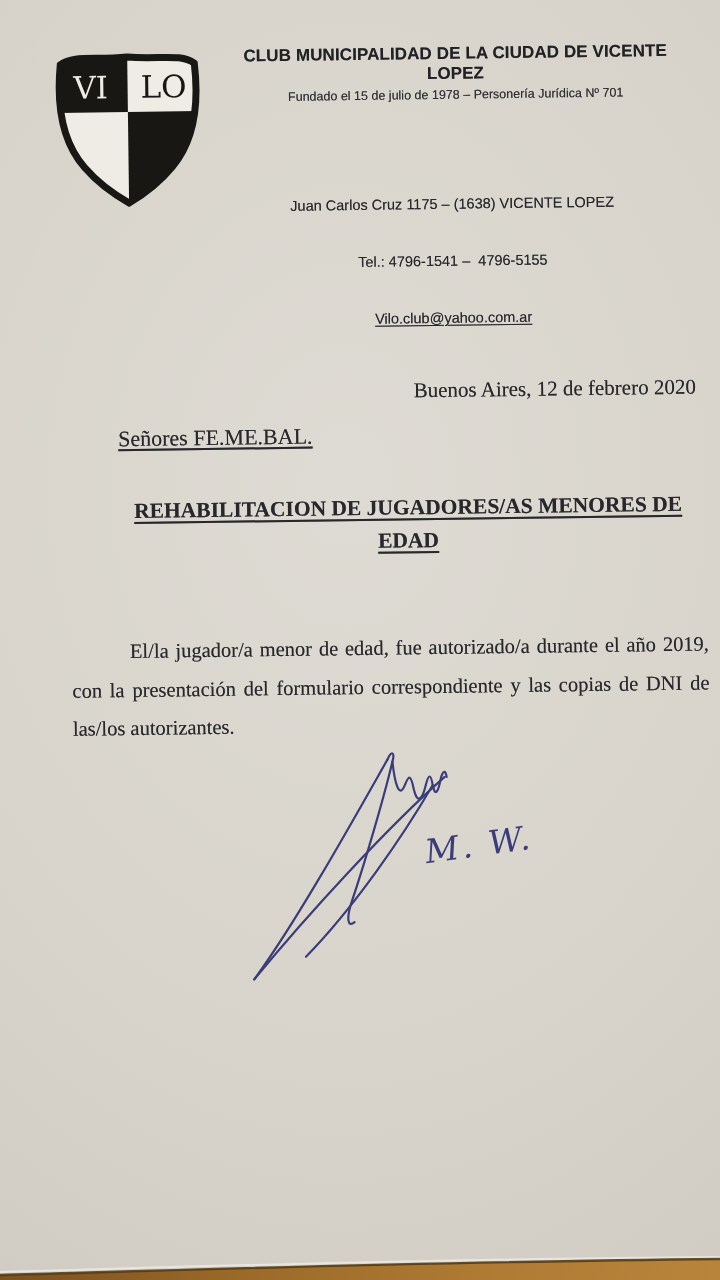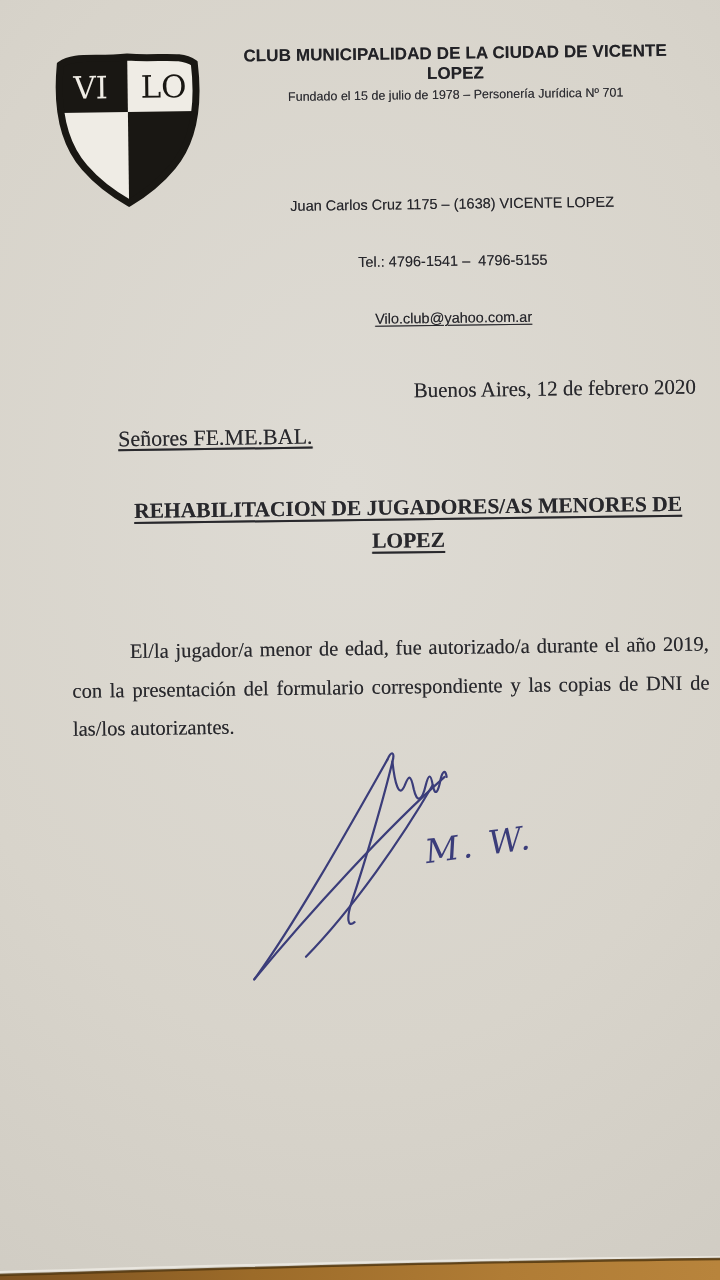--- a/index.html
+++ b/index.html
@@ -70,21 +70,21 @@
       <div>Juan Carlos Cruz 1175 – (1638) VICENTE LOPEZ</div>
       <div>Tel.: 4796-1541 –  4796-5155</div>
       <div class="email">Vilo.club@yahoo.com.ar</div>
     </div>
 
     <div class="date soft">Buenos Aires, 12 de febrero 2020</div>
     <div class="recipient soft">Señores FE.ME.BAL.</div>
 
     <div class="subject soft">
       <div><span class="u">REHABILITACION DE JUGADORES/AS MENORES DE</span></div>
-      <div><span class="u">LOPEZ</span></div>
+      <div><span class="u">EDAD</span></div>
     </div>
 
     <div class="body-par soft">
       <div class="body-line indent justify">El/la jugador/a menor de edad, fue autorizado/a durante el año 2019,</div>
       <div class="body-line justify">con la presentación del formulario correspondiente y las copias de DNI de</div>
       <div class="body-line">las/los autorizantes.</div>
     </div>
 
     <svg class="signature" viewBox="0 0 320 248">
       <g fill="none" stroke="#3b3d7a" stroke-width="2.2" stroke-linecap="round">

